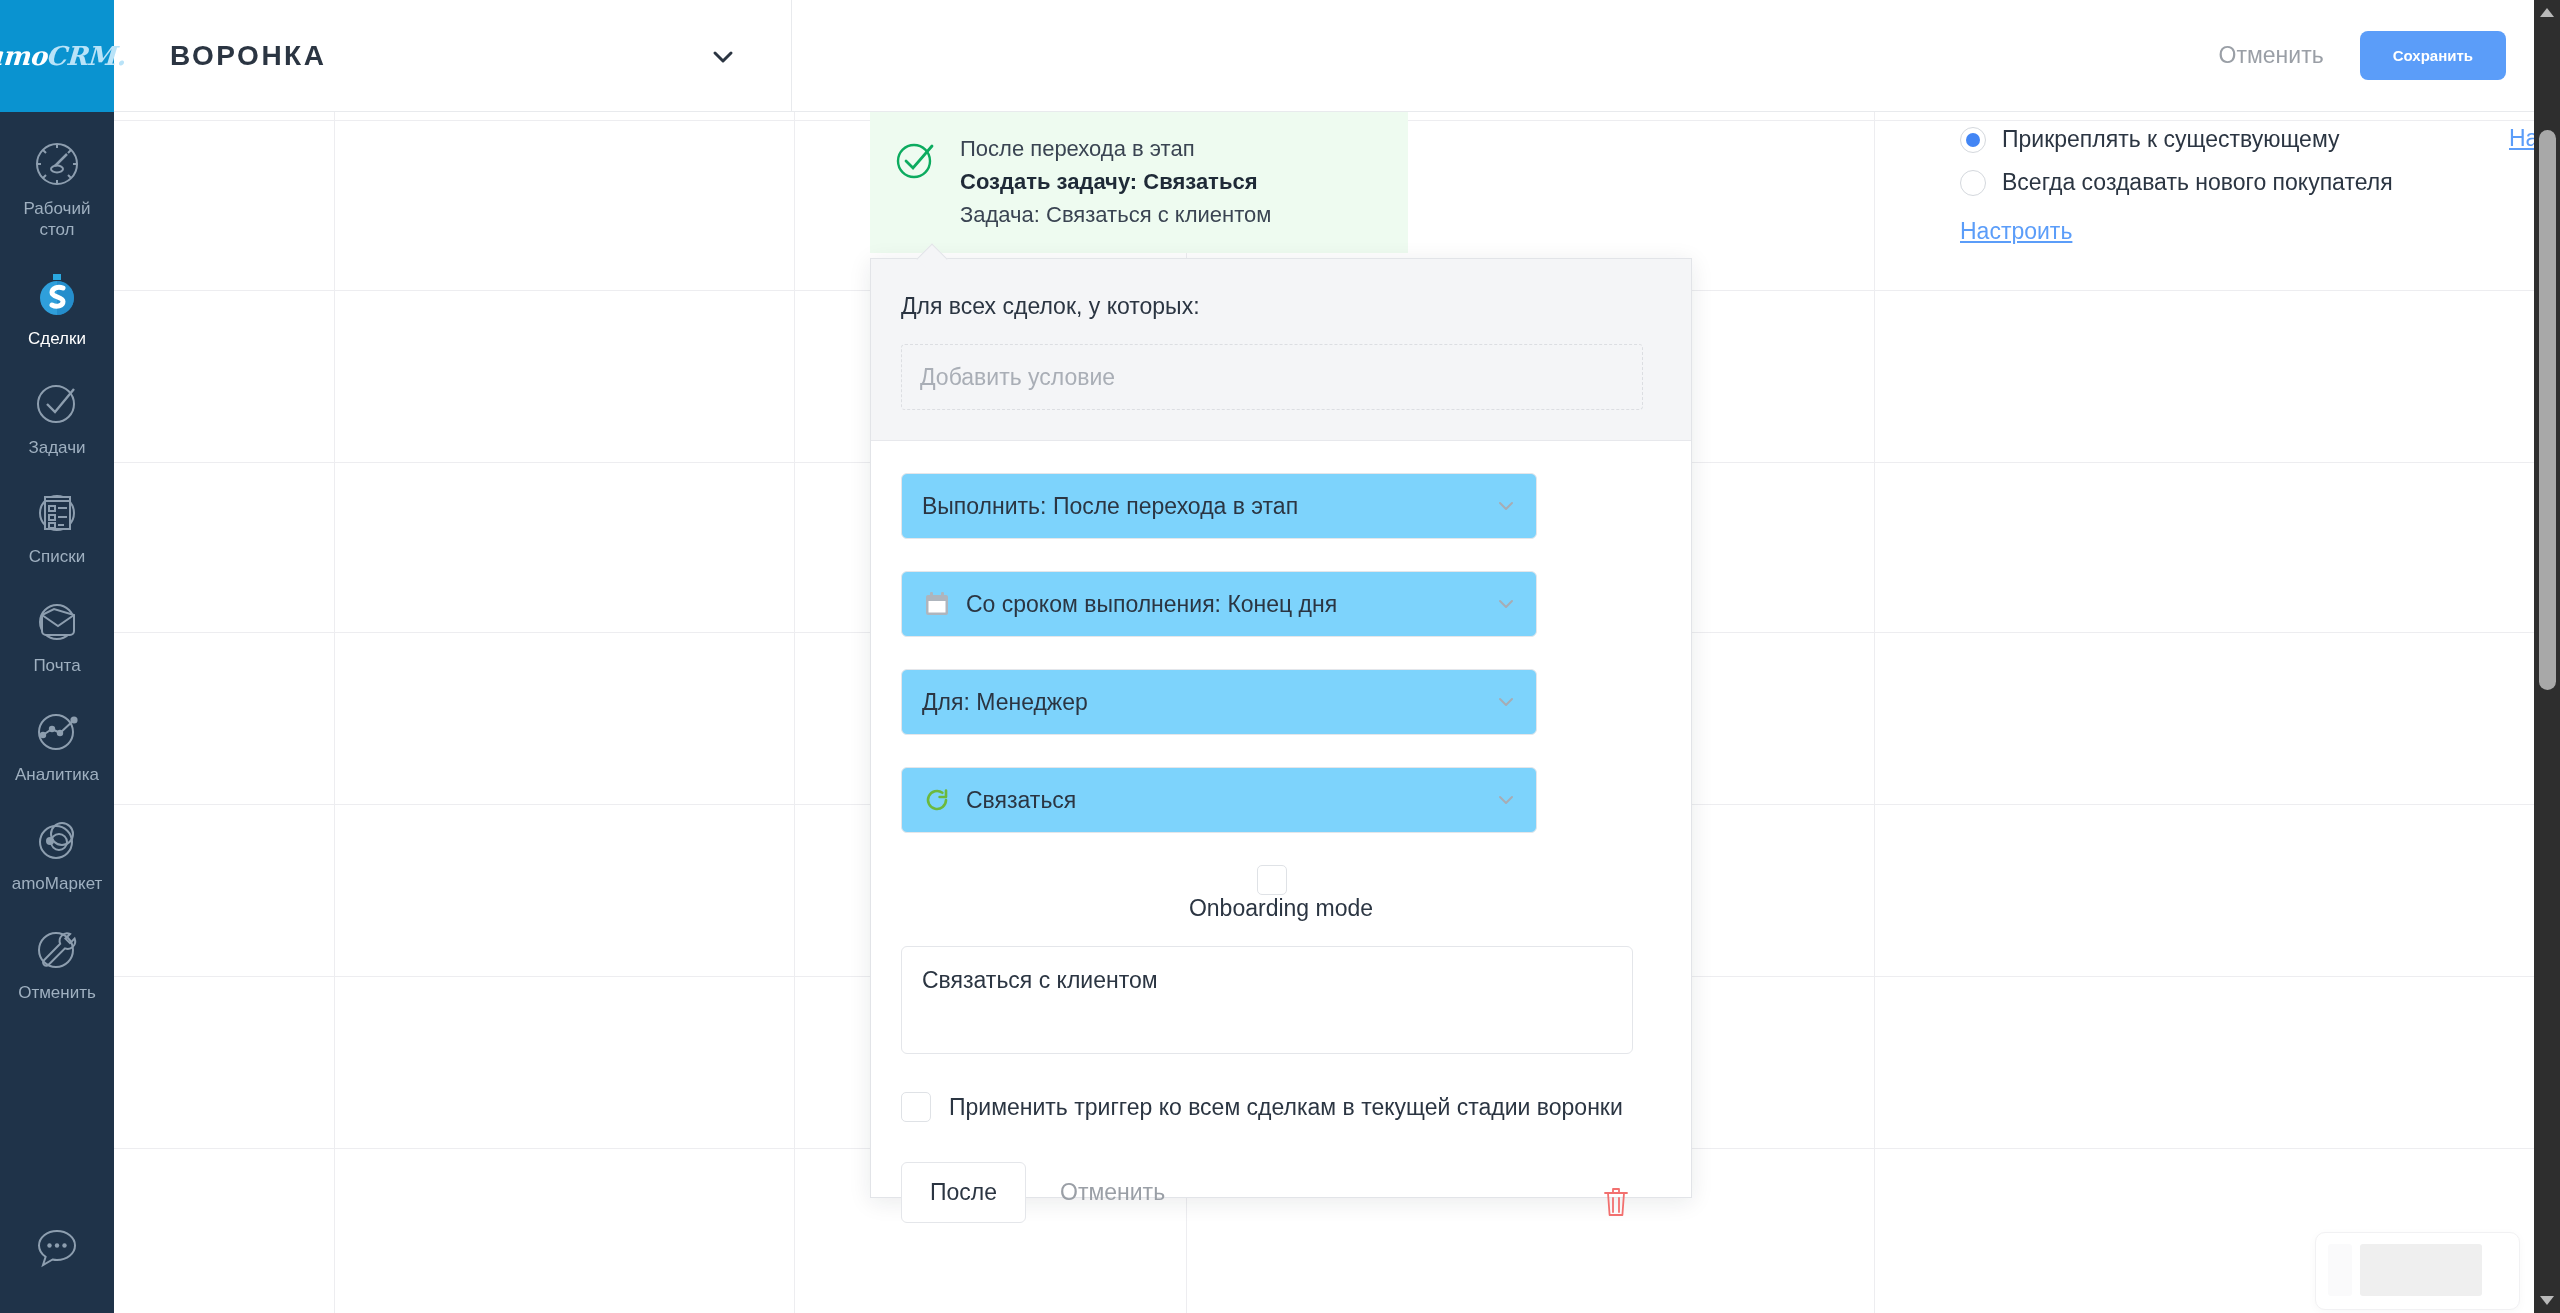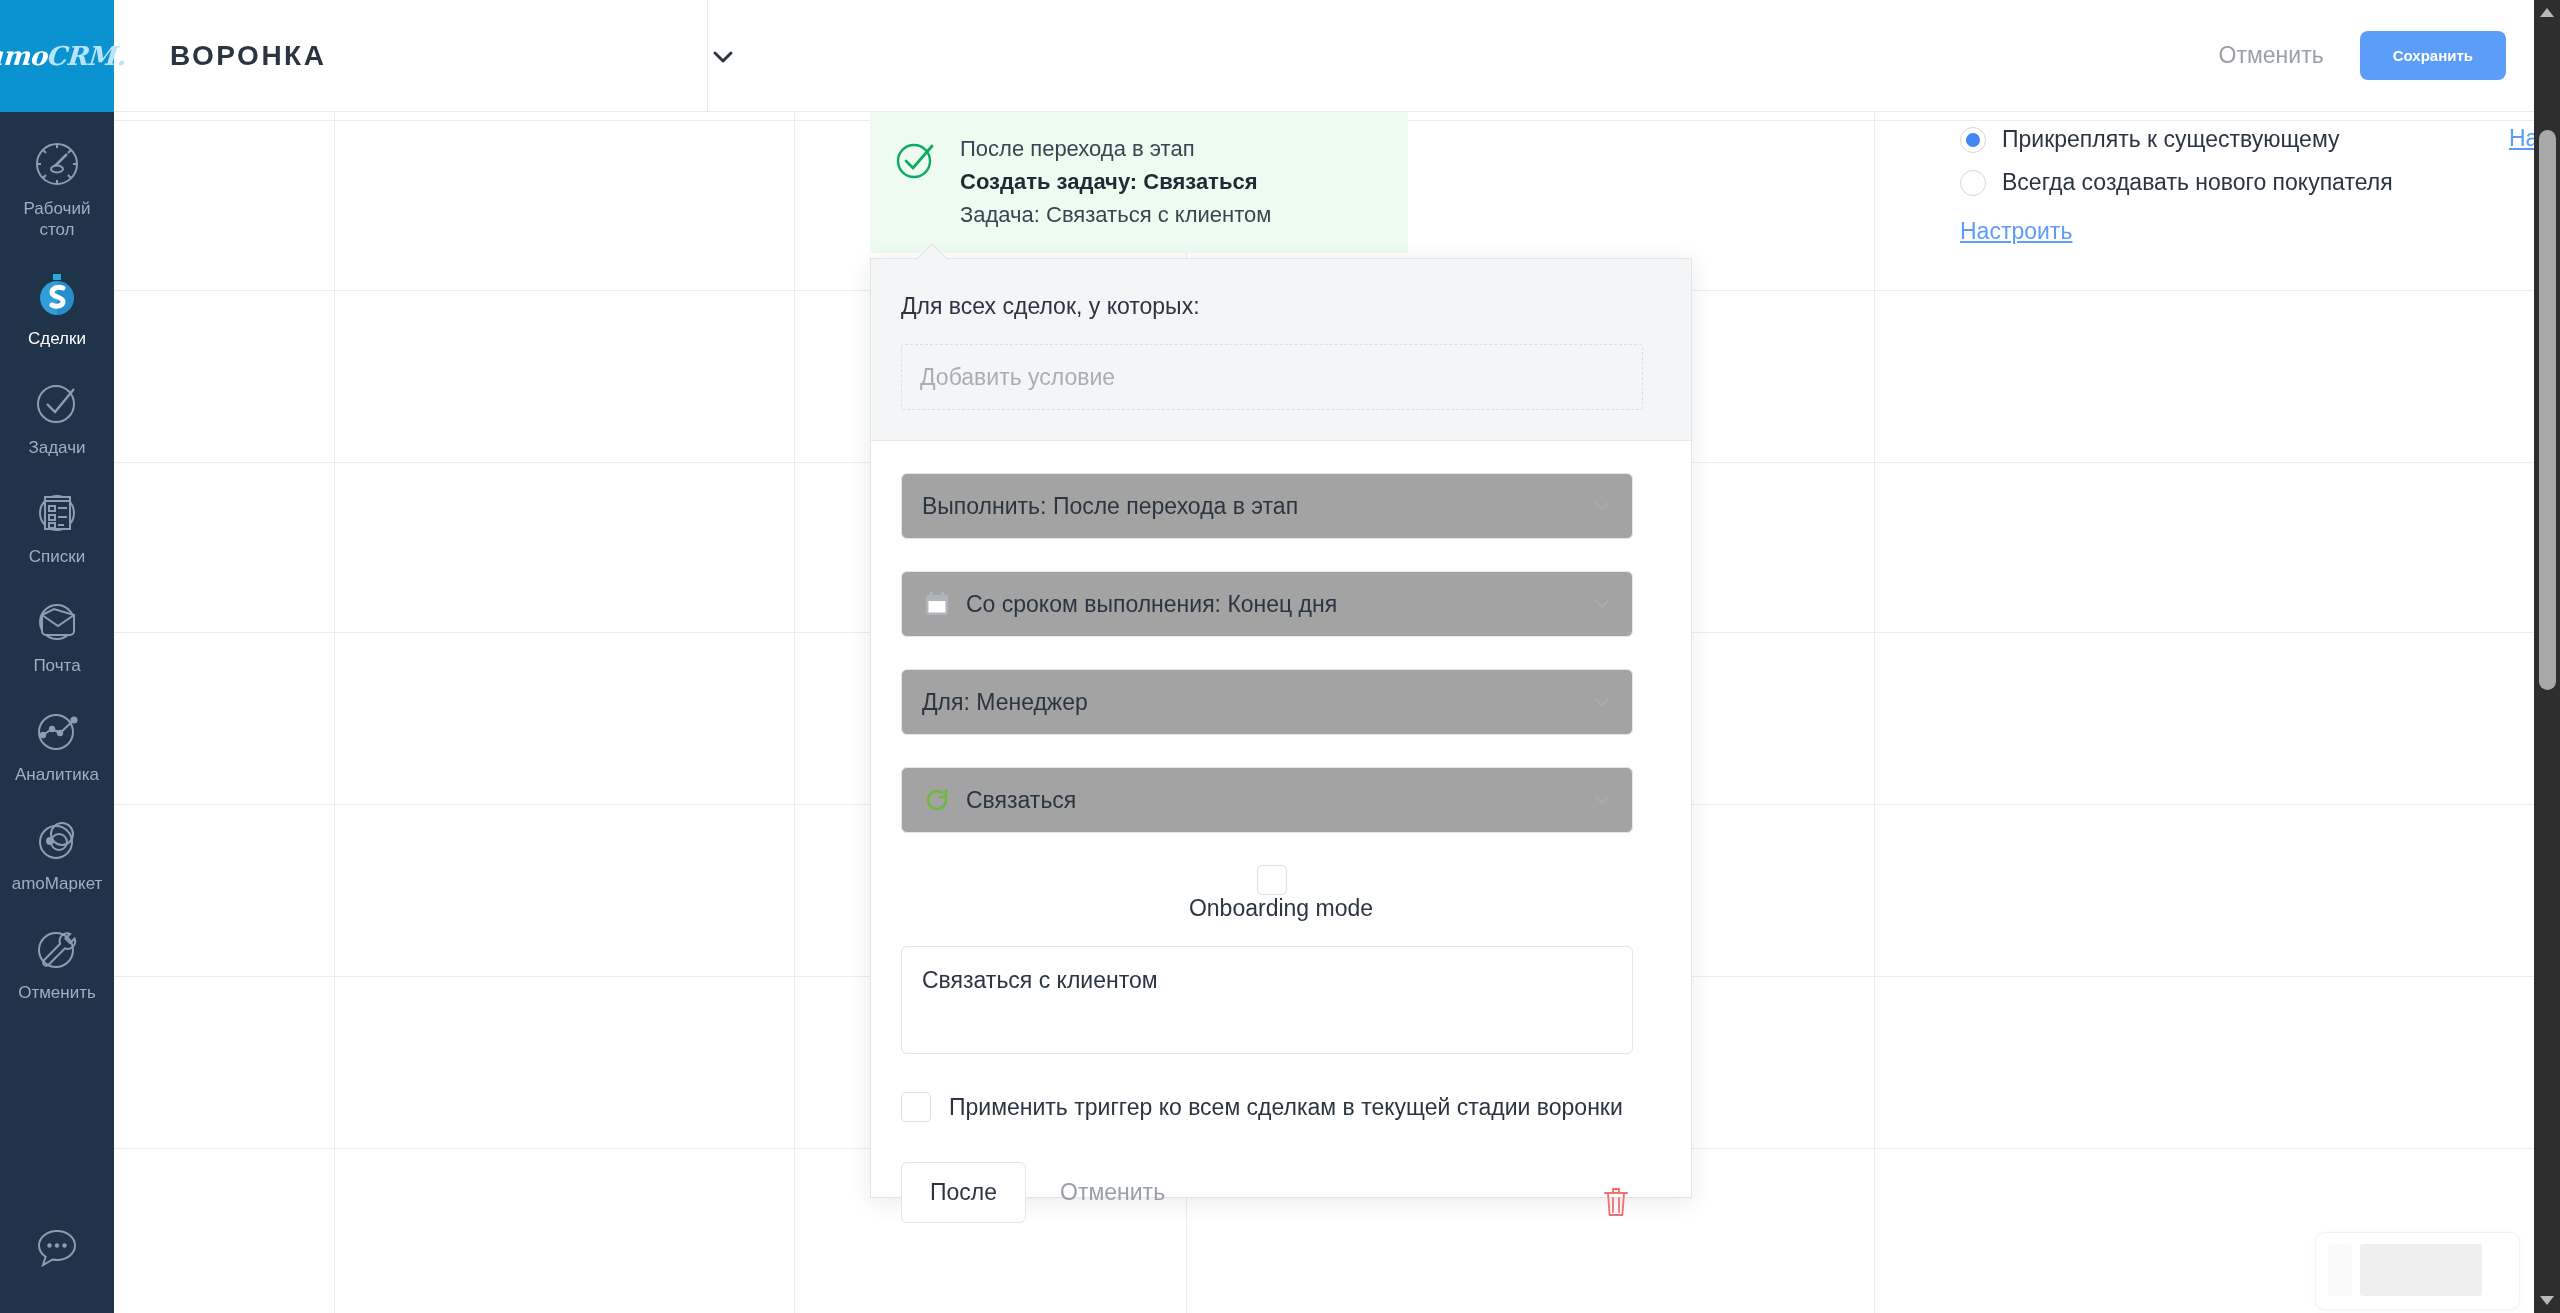--- a/index.html
+++ b/index.html
@@ -67,21 +67,21 @@
   
   .topbar {
     position: absolute; left: 114px; top: 0;
     width: 2446px; height: 112px;
     background: #ffffff;
     border-bottom: 1px solid #e8eaed;
     z-index: 35;
   }
   .topbar-title-zone {
     position: absolute; left: 0; top: 0;
-    width: 594px; height: 111px;
+    width: 678px; height: 111px;
     border-right: 1px solid #e8eaed;
     display: flex; align-items: center;
   }
   .pipeline-title {
     margin-left: 56px;
     font-size: 28px;
     font-weight: 700;
     letter-spacing: 2.5px;
     color: #2b3542;
   }
@@ -213,26 +213,26 @@
     cursor: pointer;
   }
   .cond-placeholder { color: #a9aeb6; font-size: 23px; }
 
   .modal-body { padding: 32px 30px 0 30px; }
 
   .field {
     height: 66px;
     border: 1px solid #e4e6ea;
     border-radius: 6px;
-    background: #a3a3a3;
+    background: #7dd3fc;
     display: flex; align-items: center;
     padding: 0 18px 0 20px;
     margin-bottom: 32px;
     cursor: pointer;
-    width: 732px;
+    width: 636px;
   }
   .field-icon { width: 30px; height: 30px; margin-right: 14px; flex: 0 0 auto; }
   .field-icon svg { width: 30px; height: 30px; display: block; }
   .field-text { font-size: 23px; color: #2b3542; flex: 1 1 auto; }
   .field-chev { width: 24px; height: 24px; flex: 0 0 auto; }
   .field-chev svg { width: 24px; height: 24px; display: block; }
 
   .checkbox-row {
     display: flex; align-items: center;
     margin-bottom: 24px; cursor: pointer; flex-direction: column;

